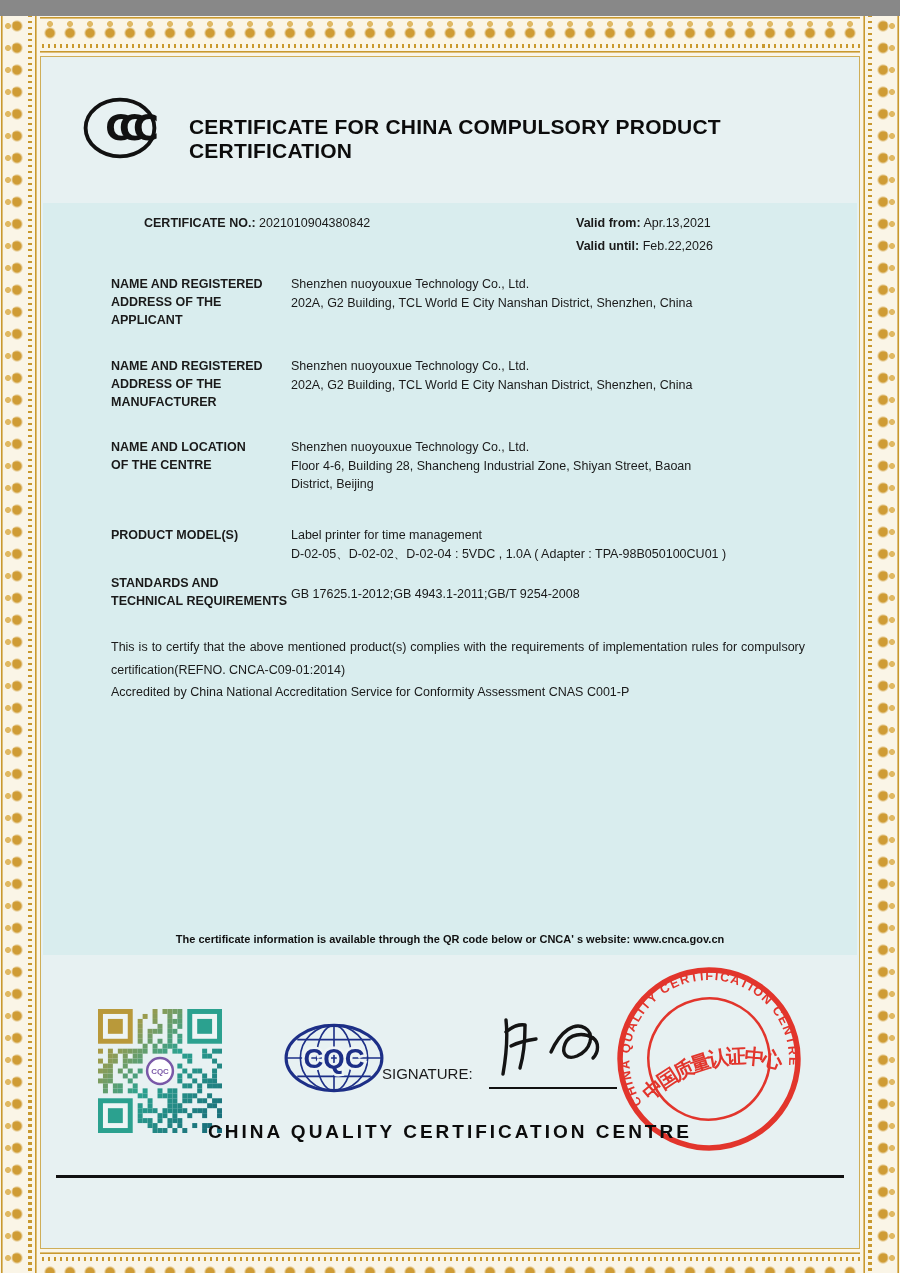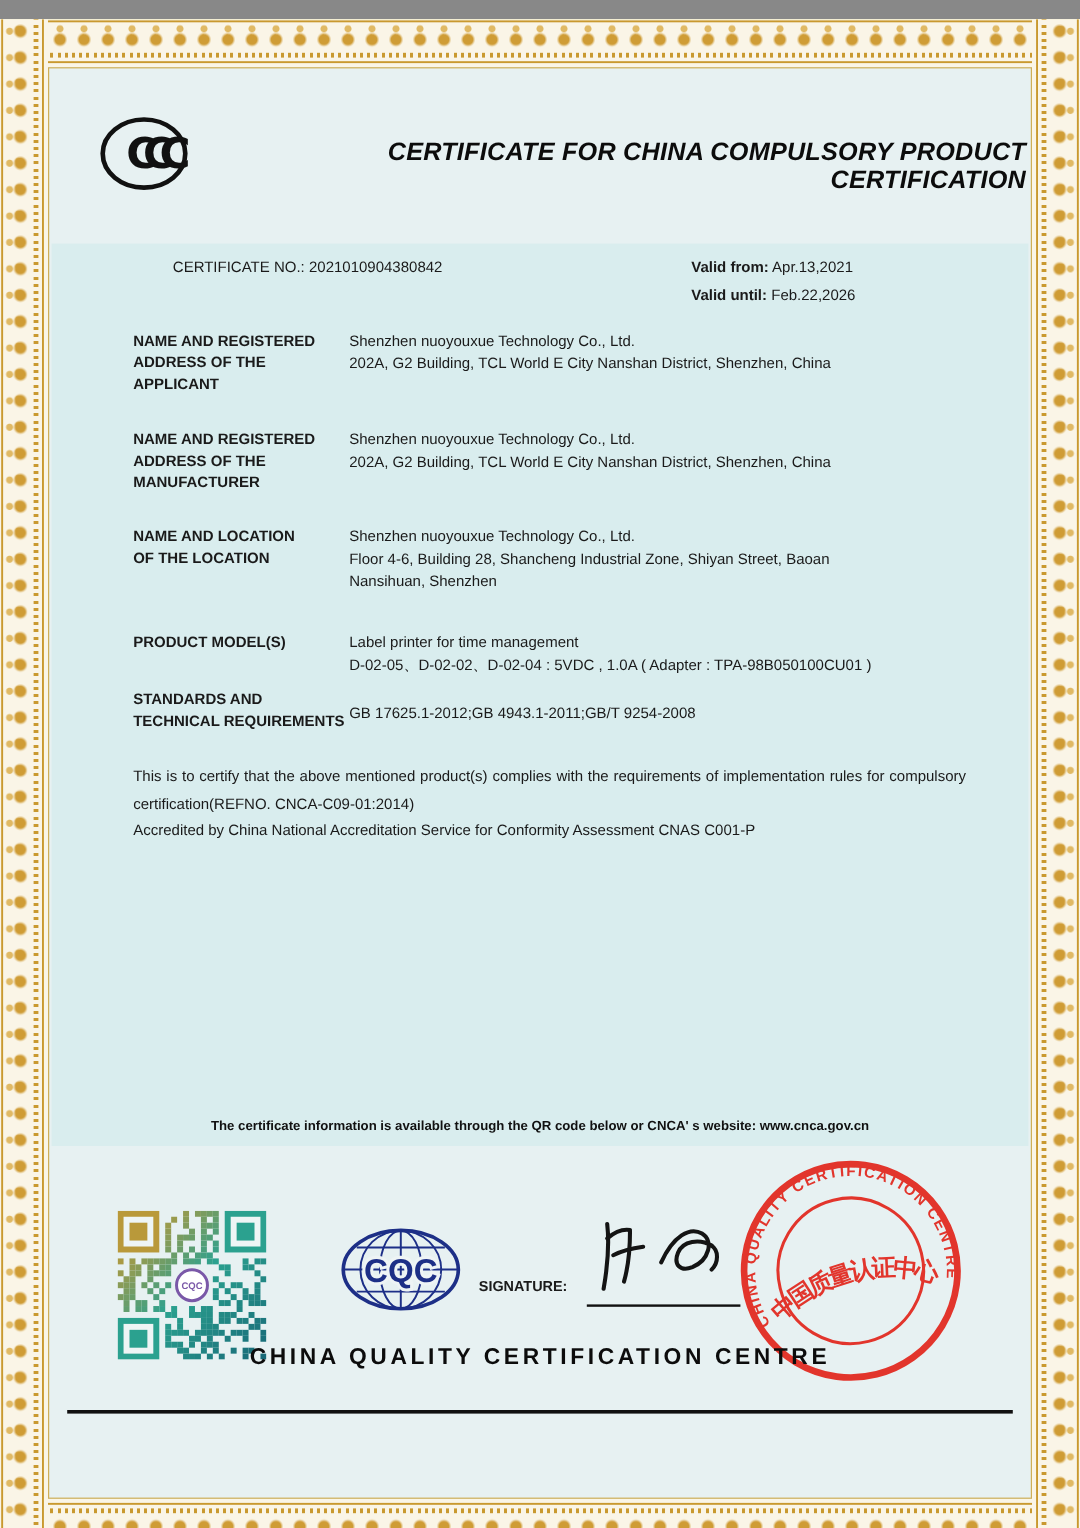--- a/index.html
+++ b/index.html
@@ -37,44 +37,44 @@
   .orn.left{left:0;}
   .orn.right{right:0; transform:scaleX(-1);}
 
   
   .content{position:absolute; inset:40px; background:var(--content-blue,#e7f1f2);
     border:1px solid #cfae58;}
   .panel{position:absolute; left:2px; top:146px; width:814px; height:752px;
     background:var(--panel-blue,#d9edee);}
 
   .logo-ccc{position:absolute; left:36px; top:36px; width:86px; height:70px;}
-  .title{position:absolute; left:148px; right:4px; top:58px; text-align:right;
-    font-size:21px; font-weight:bold; letter-spacing:.2px; color:#0c0c0c;font-style:italic;}
+  .title{position:absolute; left:148px; right:4px; top:58px; text-align:left;
+    font-size:21px; font-weight:bold; letter-spacing:.2px; color:#0c0c0c;}
 
   .certno{position:absolute; left:101px; top:13px; font-size:12.5px;}
-  .certno .lbl{font-weight:normal;}
+  .certno .lbl{font-weight:bold;}
   .valid{position:absolute; left:533px; font-size:12.5px;}
   .valid .lbl{font-weight:bold;}
   .vfrom{top:13px;} .vuntil{top:36px;}
 
   .field{position:absolute; left:68px; display:flex; align-items:flex-start;}
   .flabel{width:180px; font-weight:bold; font-size:12.5px; line-height:18px; flex:none;}
   .fvalue{font-size:12.5px; line-height:18.5px; max-width:540px;}
   .f0{top:72px;} .f1{top:154px;} .f2{top:235px;} .f3{top:323px;} .f4{top:371px;justify-content:space-between;}
   .f4 .fvalue{padding-top:11px;}
 
   .paras{position:absolute; left:68px; top:433px; width:694px;}
   .paras p{margin:0; font-size:12.5px; line-height:22.5px; text-align:justify;}
 
   .notice{position:absolute; left:0; right:0; top:876px; text-align:center;
     font-size:11px; font-weight:600; color:#111;}
 
   .qr{position:absolute; left:57px; top:952px; width:124px; height:124px;}
   .cqc-logo{position:absolute; left:242px; top:965px; width:102px; height:72px;}
-  .sig-label{position:absolute; left:358px; top:1008px; font-size:12px; font-weight:bold;}
+  .sig-label{position:absolute; left:341px; top:1008px; font-size:15px; font-weight:normal;}
   .sig-line{position:absolute; left:448px; top:962px; width:128px; height:68px;
     border-bottom:2px solid #111;}
   .sig-svg{position:absolute; left:440px; top:955px; width:170px; height:72px;}
   .stamp{position:absolute; left:572px; top:906px; width:192px; height:192px; opacity:.92;}
   .centre-name{position:absolute; left:0; right:0; top:1064px; text-align:center;
     font-size:19px; font-weight:bold; letter-spacing:3px; color:#0c0c0c;}
 
   .footer-rule{position:absolute; left:15px; top:1118px; width:788px; height:2.5px; background:#111;}
   .footer{position:absolute; left:15px; right:15px; top:1130px; display:flex;
     justify-content:space-between; font-size:12px;}
@@ -131,26 +131,26 @@
         </div>
         <div class="fvalue">
           <div>Shenzhen nuoyouxue Technology Co., Ltd.</div>
           <div>202A, G2 Building, TCL World E City Nanshan District, Shenzhen, China</div>
         </div>
       </div>
 
       <div class="field f2">
         <div class="flabel">
           <div>NAME AND LOCATION</div>
-          <div>OF THE LOCATION</div>
+          <div>OF THE CENTRE</div>
         </div>
         <div class="fvalue">
           <div>Shenzhen nuoyouxue Technology Co., Ltd.</div>
           <div>Floor 4-6, Building 28, Shancheng Industrial Zone, Shiyan Street, Baoan</div>
-          <div>Nansihuan, Shenzhen</div>
+          <div>District, Beijing</div>
         </div>
       </div>
 
       <div class="field f3">
         <div class="flabel">
           <div>PRODUCT MODEL(S)</div>
         </div>
         <div class="fvalue">
           <div>Label printer for time management</div>
           <div>D-02-05、D-02-02、D-02-04 : 5VDC , 1.0A ( Adapter : TPA-98B050100CU01 )</div>

